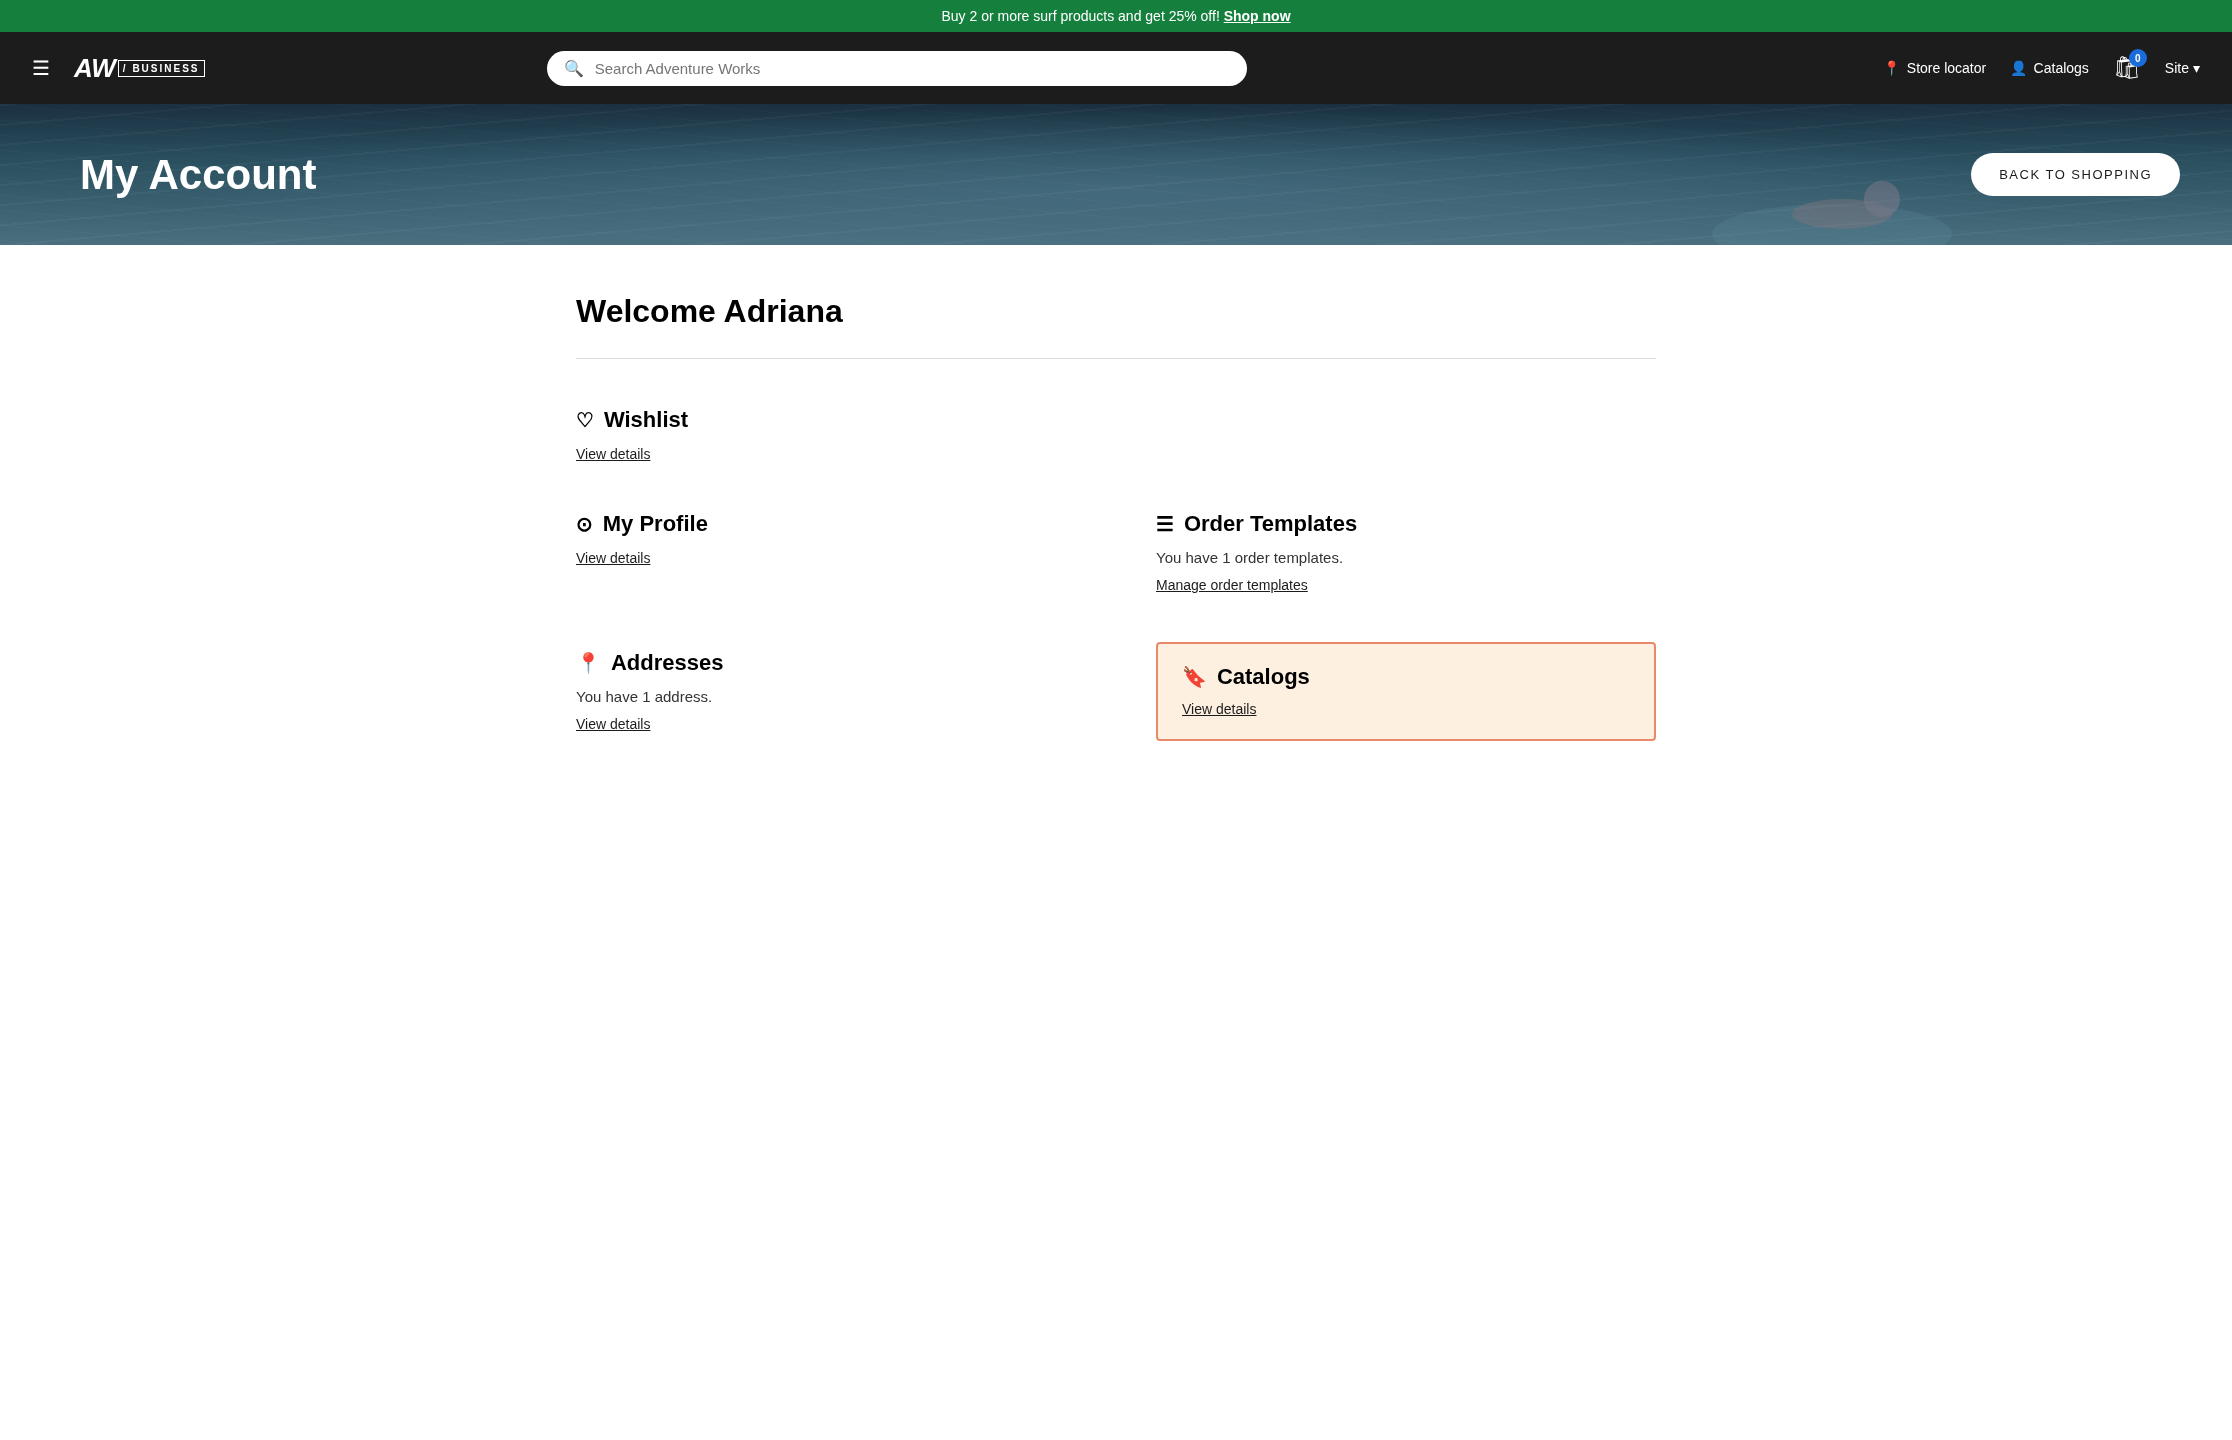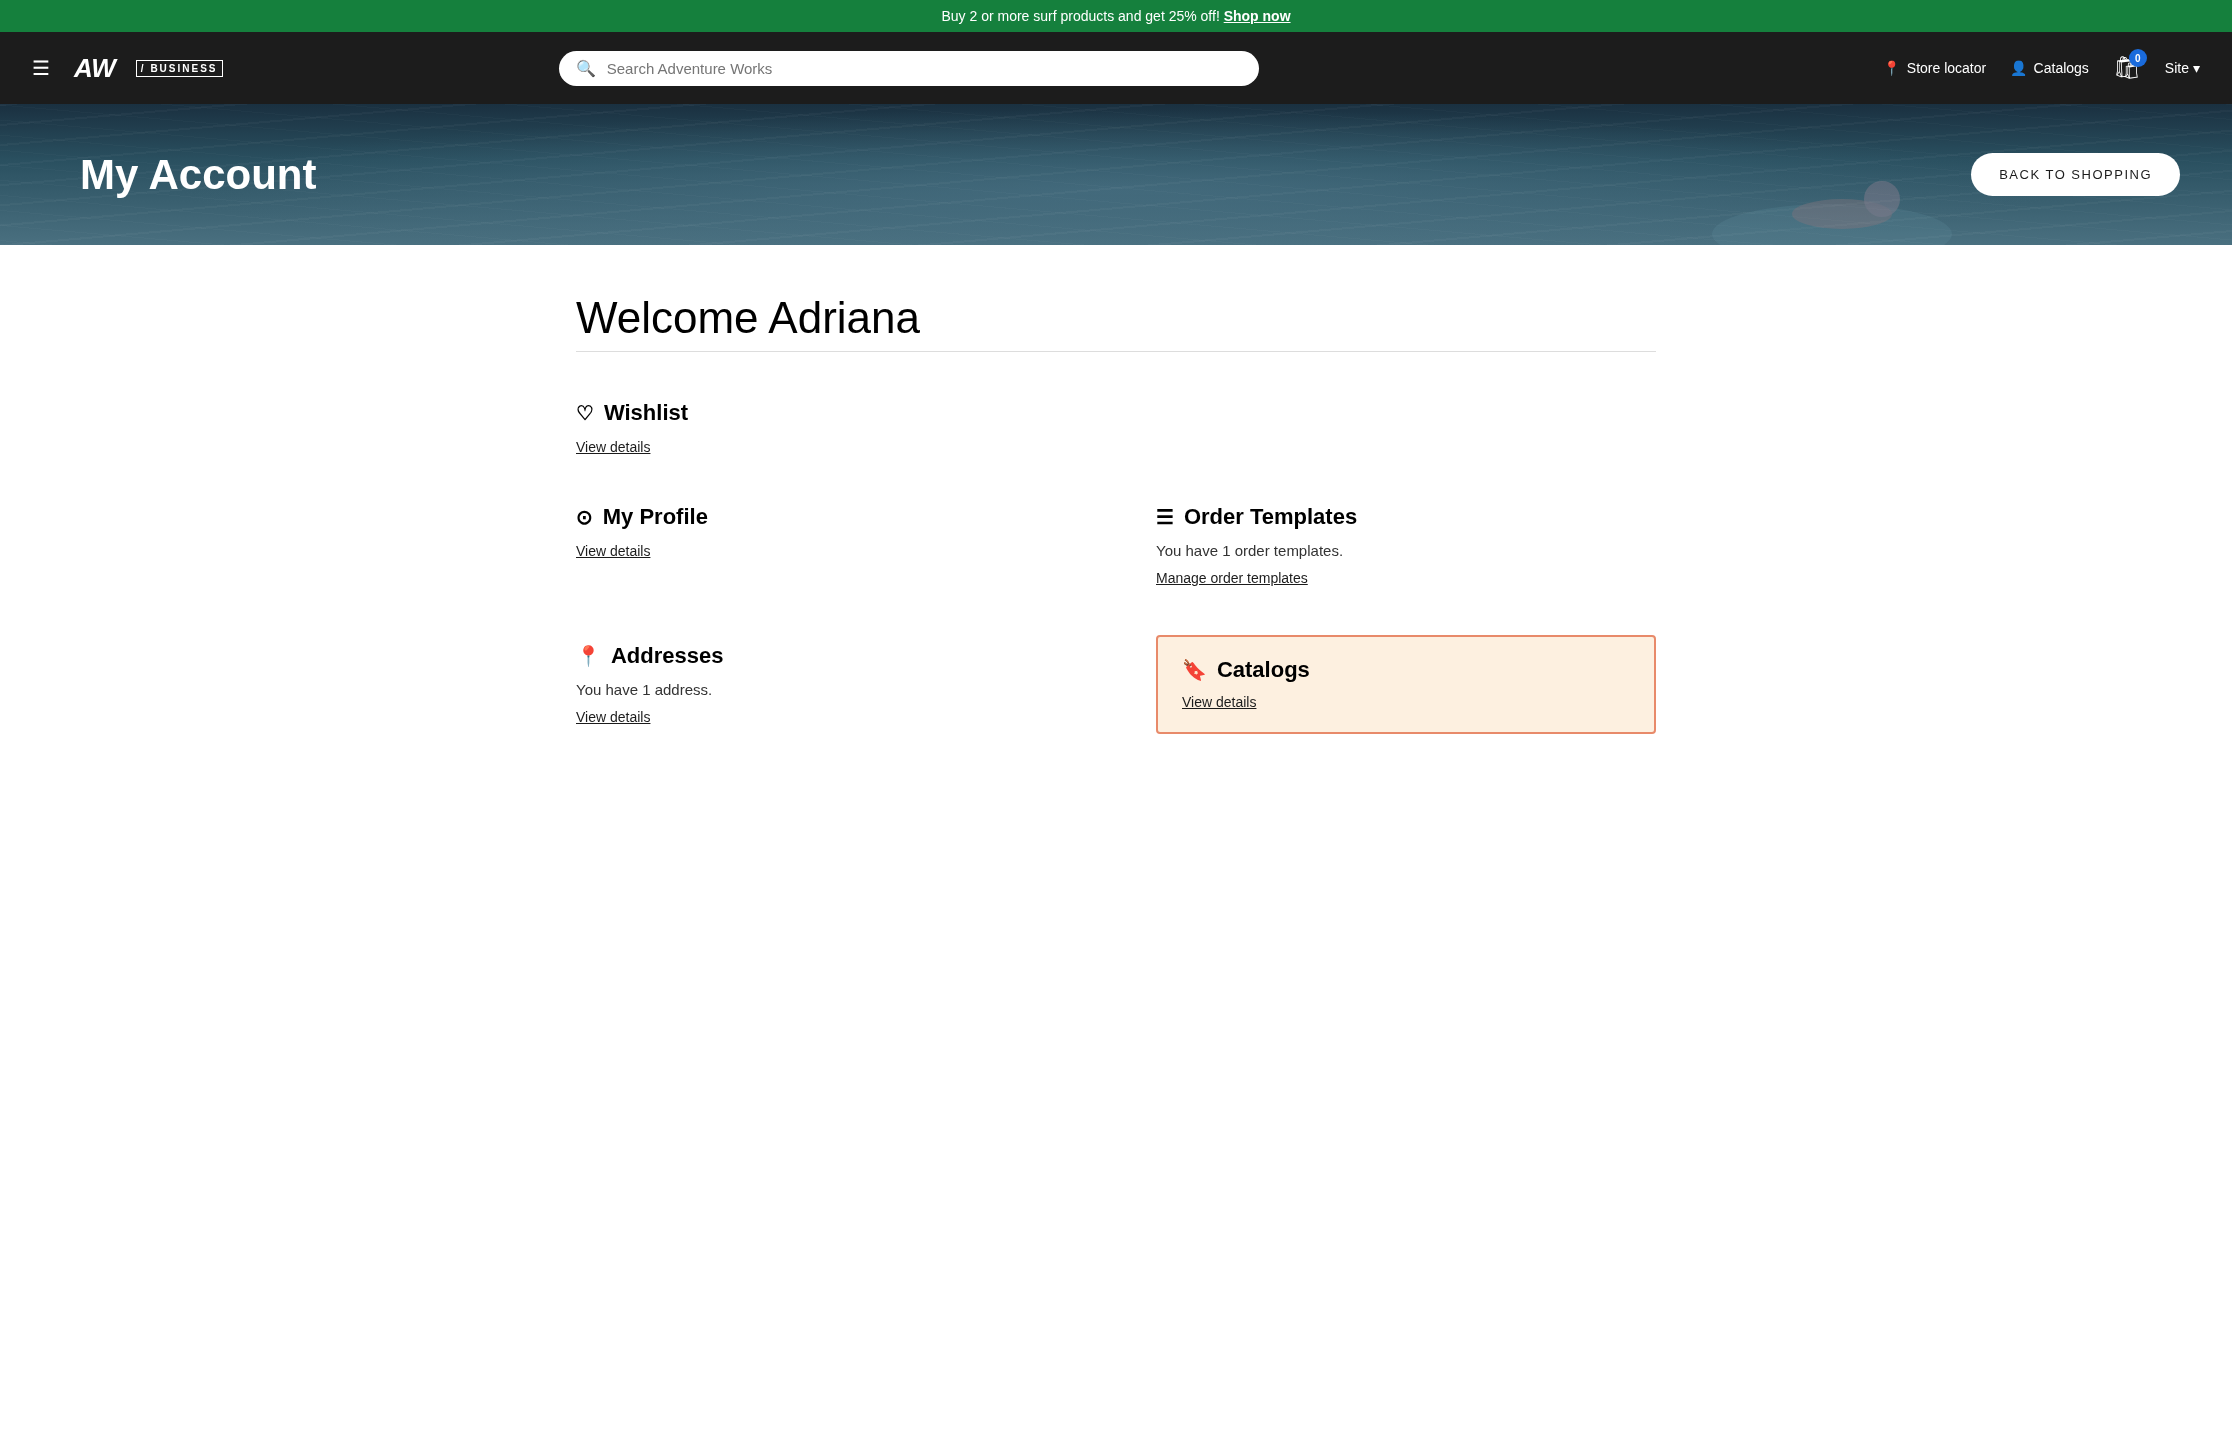--- a/index.html
+++ b/index.html
@@ -40,21 +40,21 @@
       margin-right: 16px;
       white-space: nowrap;
     }
     .nav-logo .aw { font-size: 26px; font-style: italic; font-weight: 900; }
     .nav-logo .business {
       font-size: 10px;
       font-weight: 700;
       letter-spacing: 2px;
       border: 1px solid #fff;
       padding: 2px 4px;
-      margin-left: 20px;
+      margin-left: 2px;
     }
     .nav-search {
       flex: 1;
       display: flex;
       align-items: center;
       background: #fff;
       border-radius: 999px;
       padding: 8px 18px;
       gap: 10px;
       max-width: 700px;
@@ -167,23 +167,23 @@
       text-transform: uppercase;
     }
 
     
     .main {
       max-width: 1200px;
       margin: 0 auto;
       padding: 48px 60px;
     }
     .welcome-heading {
-      font-size: 44px;
-      font-weight: 400;
-      margin-bottom: 8px;
+      font-size: 32px;
+      font-weight: 700;
+      margin-bottom: 28px;
     }
     .divider {
       border: none;
       border-top: 1px solid #ddd;
       margin-bottom: 40px;
     }
 
     
     .sections-full { margin-bottom: 32px; }
     .sections-grid {

